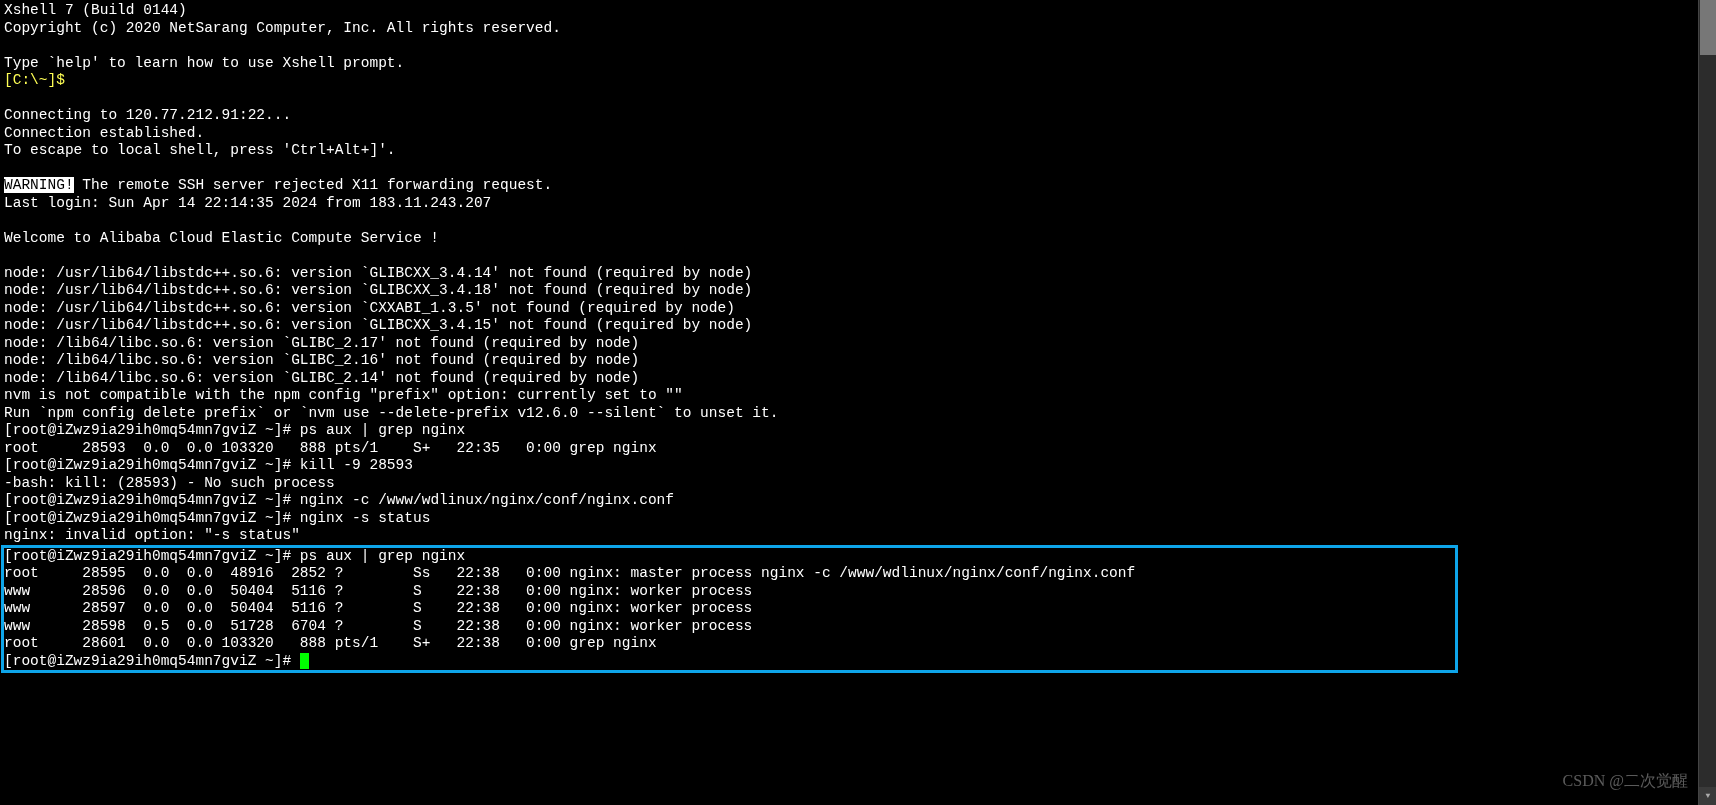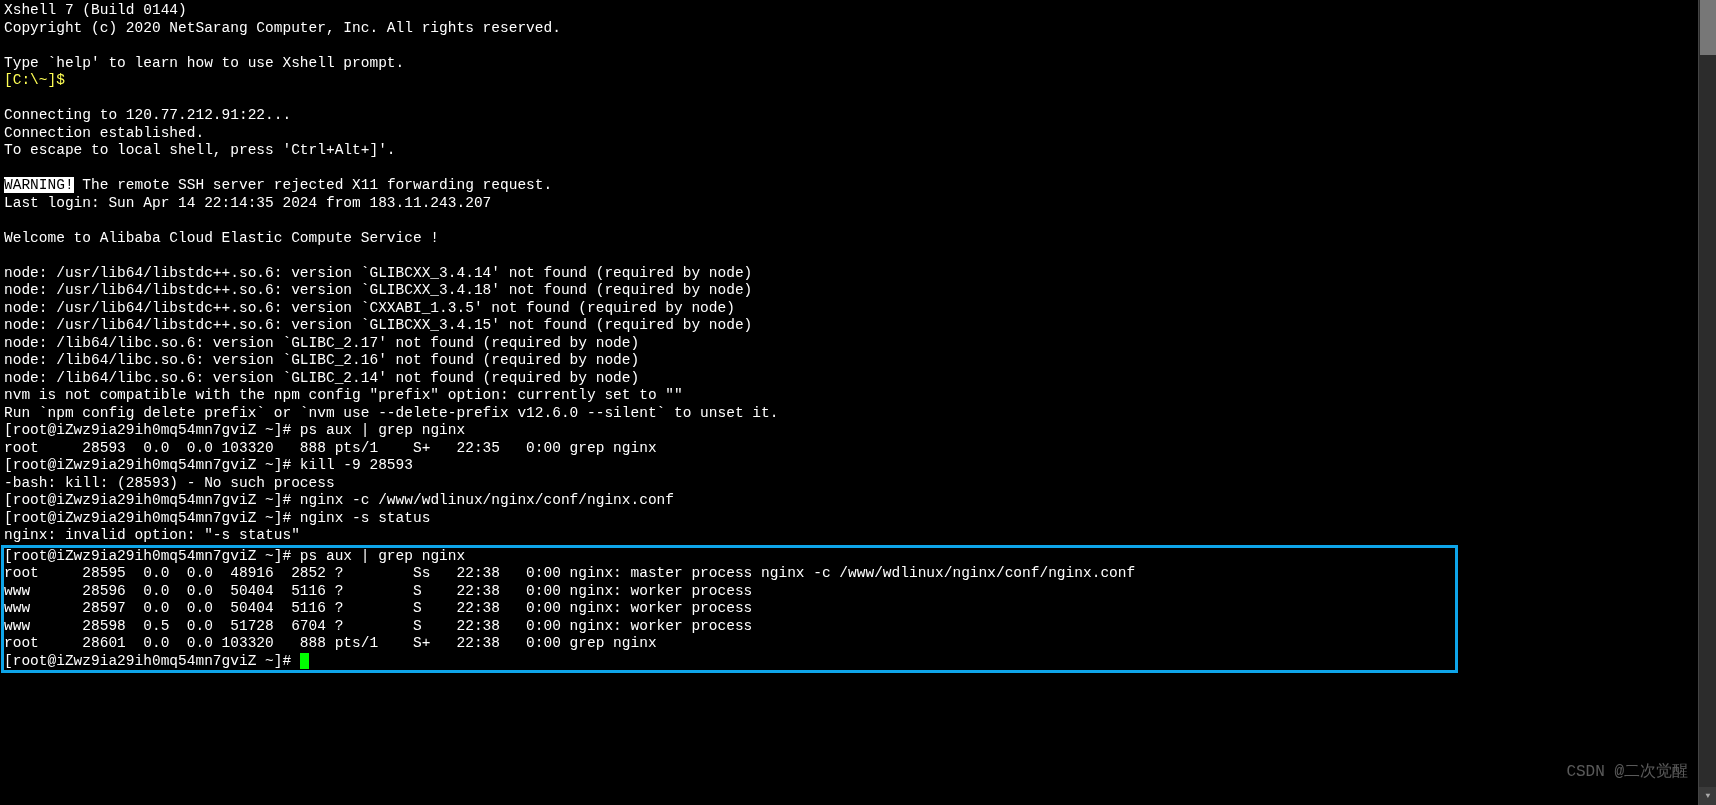--- a/index.html
+++ b/index.html
@@ -61,24 +61,24 @@
     display: inline-block;
     width: 9px;
     height: 16px;
     background: #00ff00;
     vertical-align: text-bottom;
   }
   pre { font-family: inherit; white-space: pre; }
   .watermark {
     position: absolute;
     right: 28px;
-    bottom: 24px;
+    bottom: 16px;
     color: rgba(200,200,200,0.45);
     font-size: 16px;
-    font-family: Liberation Mono, monospace;
+    font-family: Liberation Serif, serif;
     pointer-events: none;
   }
 </style>
 </head>
 <body>
 
 <div class="scroll-area">
 <pre><span>Xshell 7 (Build 0144)</span>
 <span>Copyright (c) 2020 NetSarang Computer, Inc. All rights reserved.</span>
 

